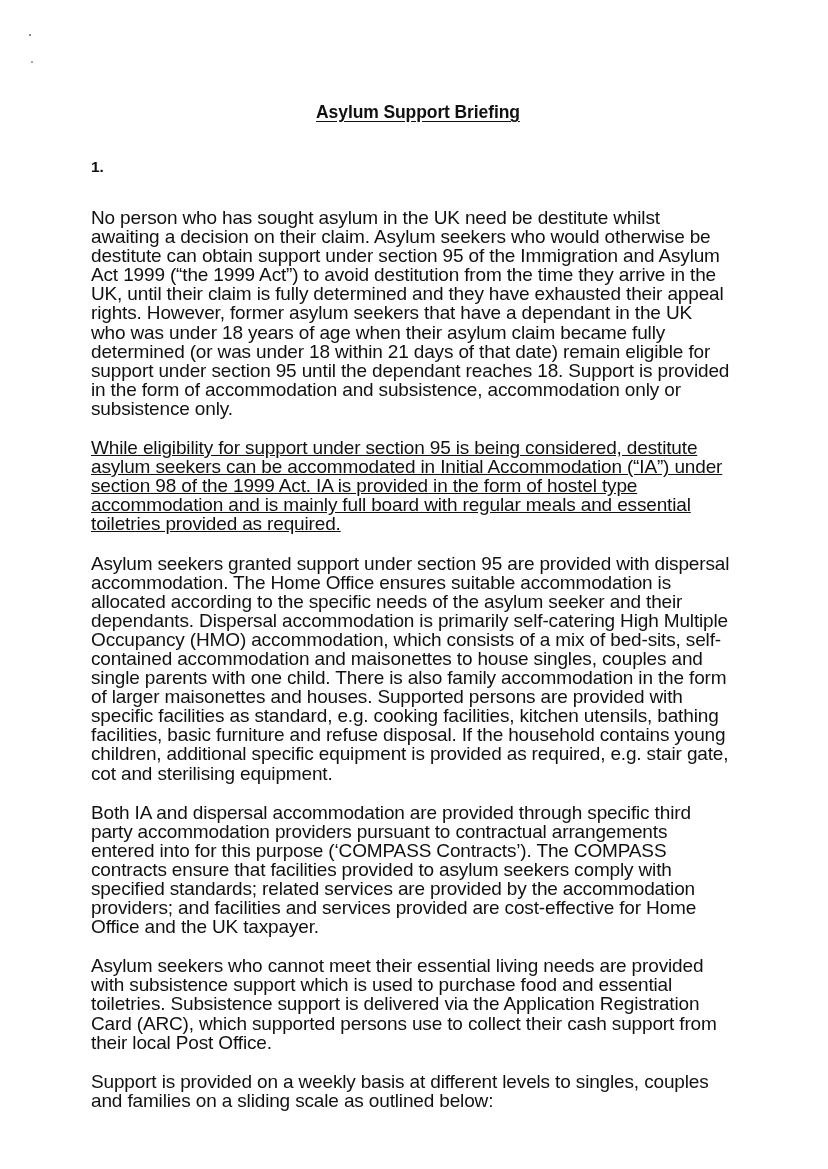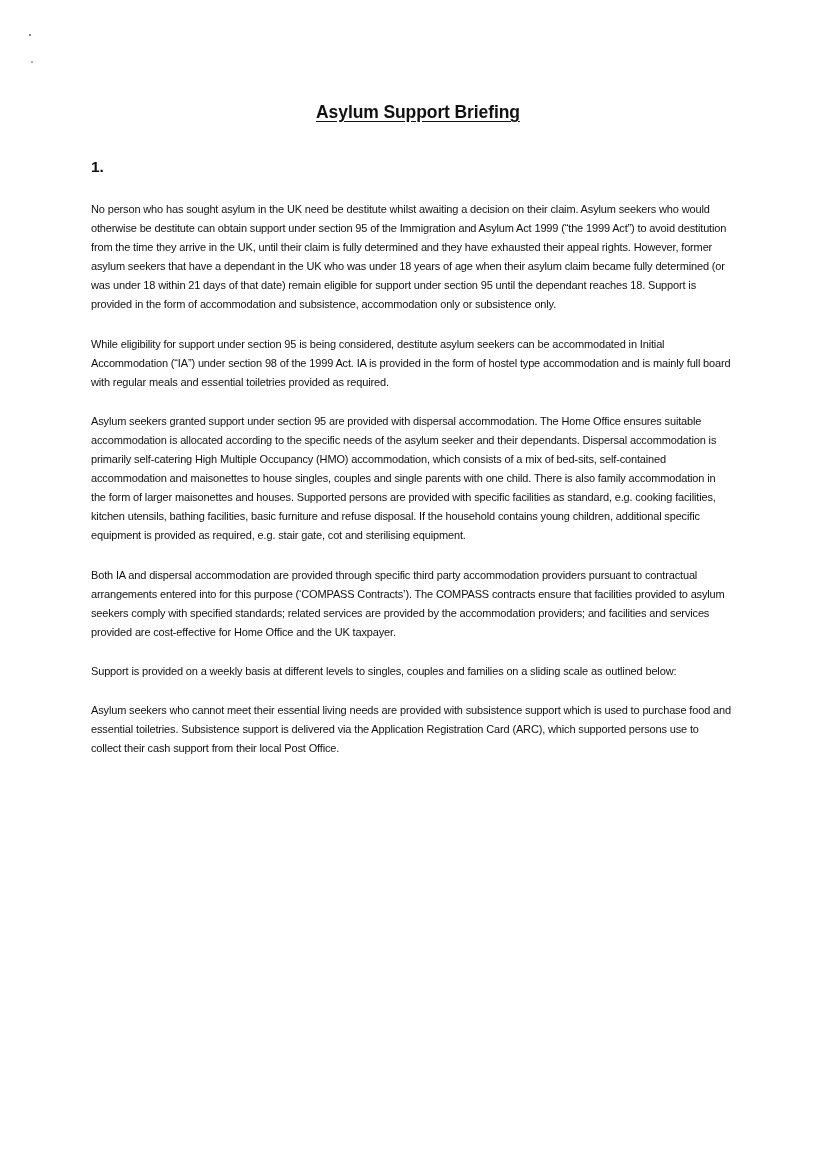--- a/index.html
+++ b/index.html
@@ -52,39 +52,39 @@
       text-decoration: underline;
       text-underline-offset: 3px;
     }
     .body {
       position: absolute;
       left: 91px;
       width: 640px;
       top: 196px;
     }
     .para {
-      font-size: 11px;
+      font-size: 19px;
       line-height: 19.1px;
-      margin: 4px 0 20px 0;
+      margin: 12px 0 20px 0;
       letter-spacing: -0.15px;
     }
-    .para.p2 { margin-top: 3px; }
+    .para.p2 { margin-top: 3px; text-decoration: underline; }
   </style>
 </head>
 <body>
 
 <div class="scan-mark m1"></div>
 <div class="scan-mark m2"></div>
 
 <h1 class="doc-title">Asylum Support Briefing</h1>
 
 <h2 class="section-heading">
   <span class="section-number">1.</span>
 </h2>
 
 <div class="body">
   <p class="para p1">No person who has sought asylum in the UK need be destitute whilst awaiting a decision on their claim. Asylum seekers who would otherwise be destitute can obtain support under section 95 of the Immigration and Asylum Act 1999 (“the 1999 Act”) to avoid destitution from the time they arrive in the UK, until their claim is fully determined and they have exhausted their appeal rights. However, former asylum seekers that have a dependant in the UK who was under 18 years of age when their asylum claim became fully determined (or was under 18 within 21 days of that date) remain eligible for support under section 95 until the dependant reaches 18.  Support is provided in the form of accommodation and subsistence, accommodation only or subsistence only.</p>
   <p class="para p2">While eligibility for support under section 95 is being considered, destitute asylum seekers can be accommodated in Initial Accommodation (“IA”) under section 98 of the 1999 Act.  IA is provided in the form of hostel type accommodation and is mainly full board with regular meals and essential toiletries provided as required.</p>
   <p class="para p3">Asylum seekers granted support under section 95 are provided with dispersal accommodation. The Home Office ensures suitable accommodation is allocated according to the specific needs of the asylum seeker and their dependants. Dispersal accommodation is primarily self-catering High Multiple Occupancy (HMO) accommodation, which consists of a mix of bed-sits, self-contained accommodation and maisonettes to house singles, couples and single parents with one child. There is also family accommodation in the form of larger maisonettes and houses. Supported persons are provided with specific facilities as standard, e.g. cooking facilities, kitchen utensils, bathing facilities, basic furniture and refuse disposal.  If the household contains young children, additional specific equipment is provided as required, e.g. stair gate, cot and sterilising equipment.</p>
   <p class="para p4">Both IA and dispersal accommodation are provided through specific third party accommodation providers pursuant to contractual arrangements entered into for this purpose (‘COMPASS Contracts’). The COMPASS contracts ensure that facilities provided to asylum seekers comply with specified standards; related services are provided by the accommodation providers; and facilities and services provided are cost-effective for Home Office and the UK taxpayer.</p>
+  <p class="para p5">Asylum seekers who cannot meet their essential living needs are provided with subsistence support which is used to purchase food and essential toiletries. Subsistence support is delivered via the Application Registration Card (ARC), which supported persons use to collect their cash support from their local Post Office.</p>
   <p class="para p6">Support is provided on a weekly basis at different levels to singles, couples and families on a sliding scale as outlined below:</p>
-  <p class="para p5">Asylum seekers who cannot meet their essential living needs are provided with subsistence support which is used to purchase food and essential toiletries. Subsistence support is delivered via the Application Registration Card (ARC), which supported persons use to collect their cash support from their local Post Office.</p>
 </div>
 
 </body></html>

